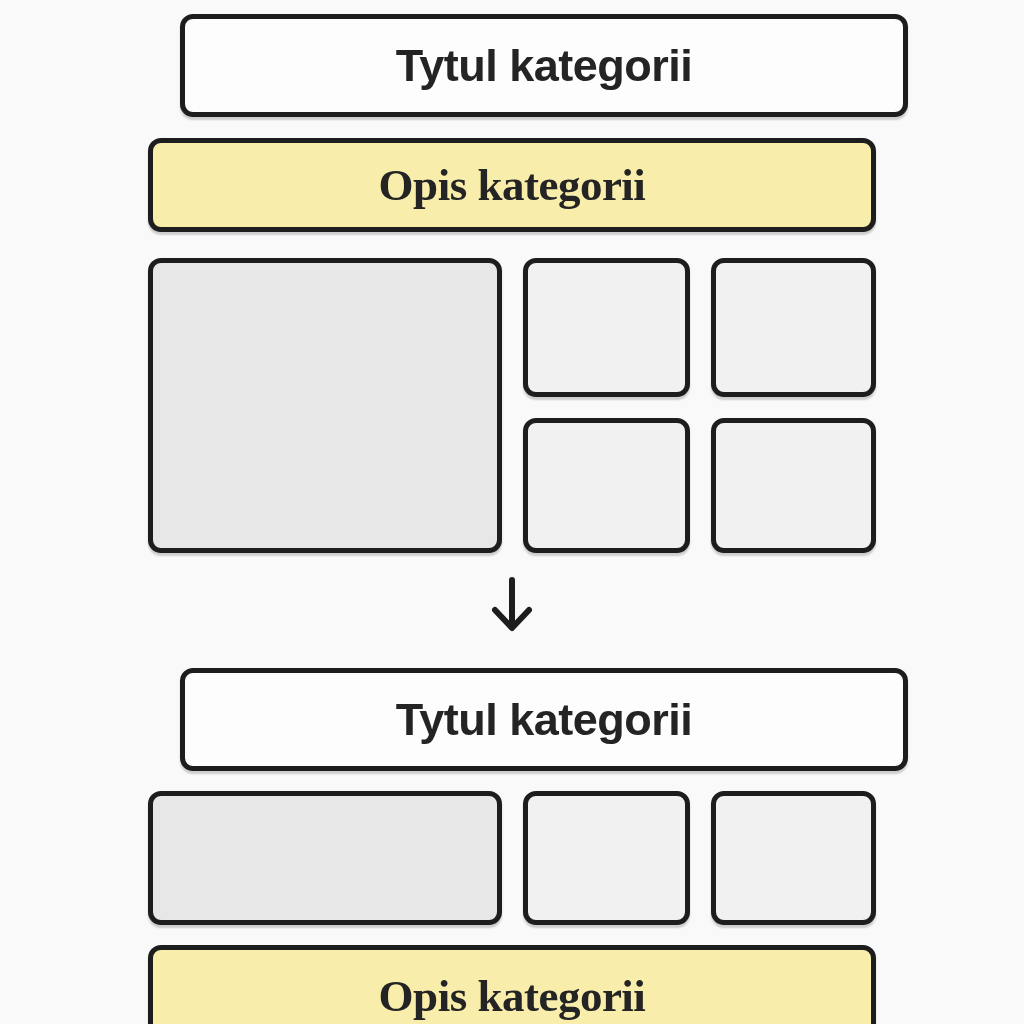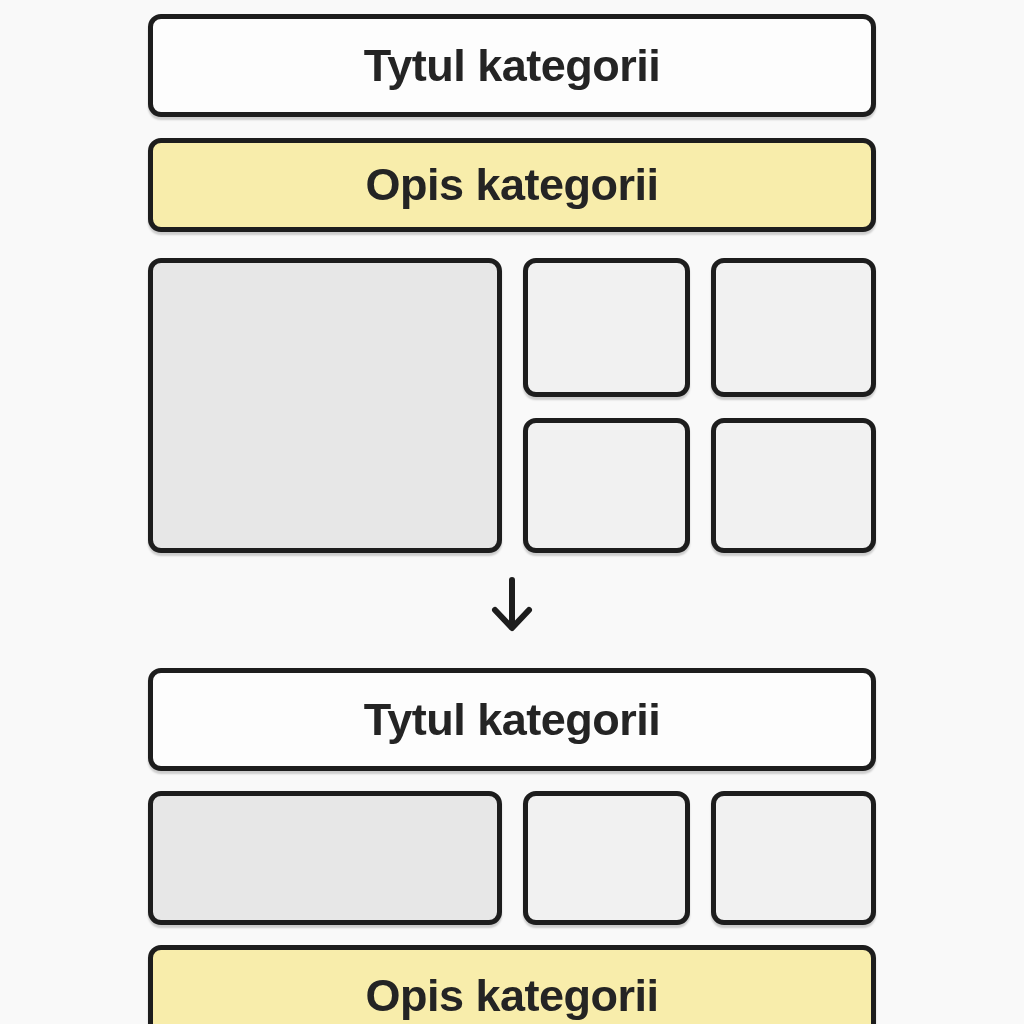--- a/index.html
+++ b/index.html
@@ -21,22 +21,22 @@
   }
   .canvas{position:absolute;inset:0;}
   .panel{
     position:absolute;
     border:5px solid var(--line);
     border-radius:13px;
     box-sizing:border-box;
     box-shadow:0 3px 2px rgba(0,0,0,0.18);
     display:flex;align-items:center;justify-content:center;
   }
-  .title-box{background:var(--panel-white);}
-  .desc-box{background:var(--panel-yellow);}
+  .title-box{background:var(--panel-white);margin-left:32px;}
+  .desc-box{background:var(--panel-yellow);font-family:Liberation Serif, serif;}
   .ph-large{background:var(--placeholder-dark);}
   .ph-small{background:var(--placeholder-light);}
   .label{
     color:var(--text);
     font-weight:700;
     font-size:45px;
     letter-spacing:-0.5px;
     white-space:nowrap;
     user-select:none;
   }

